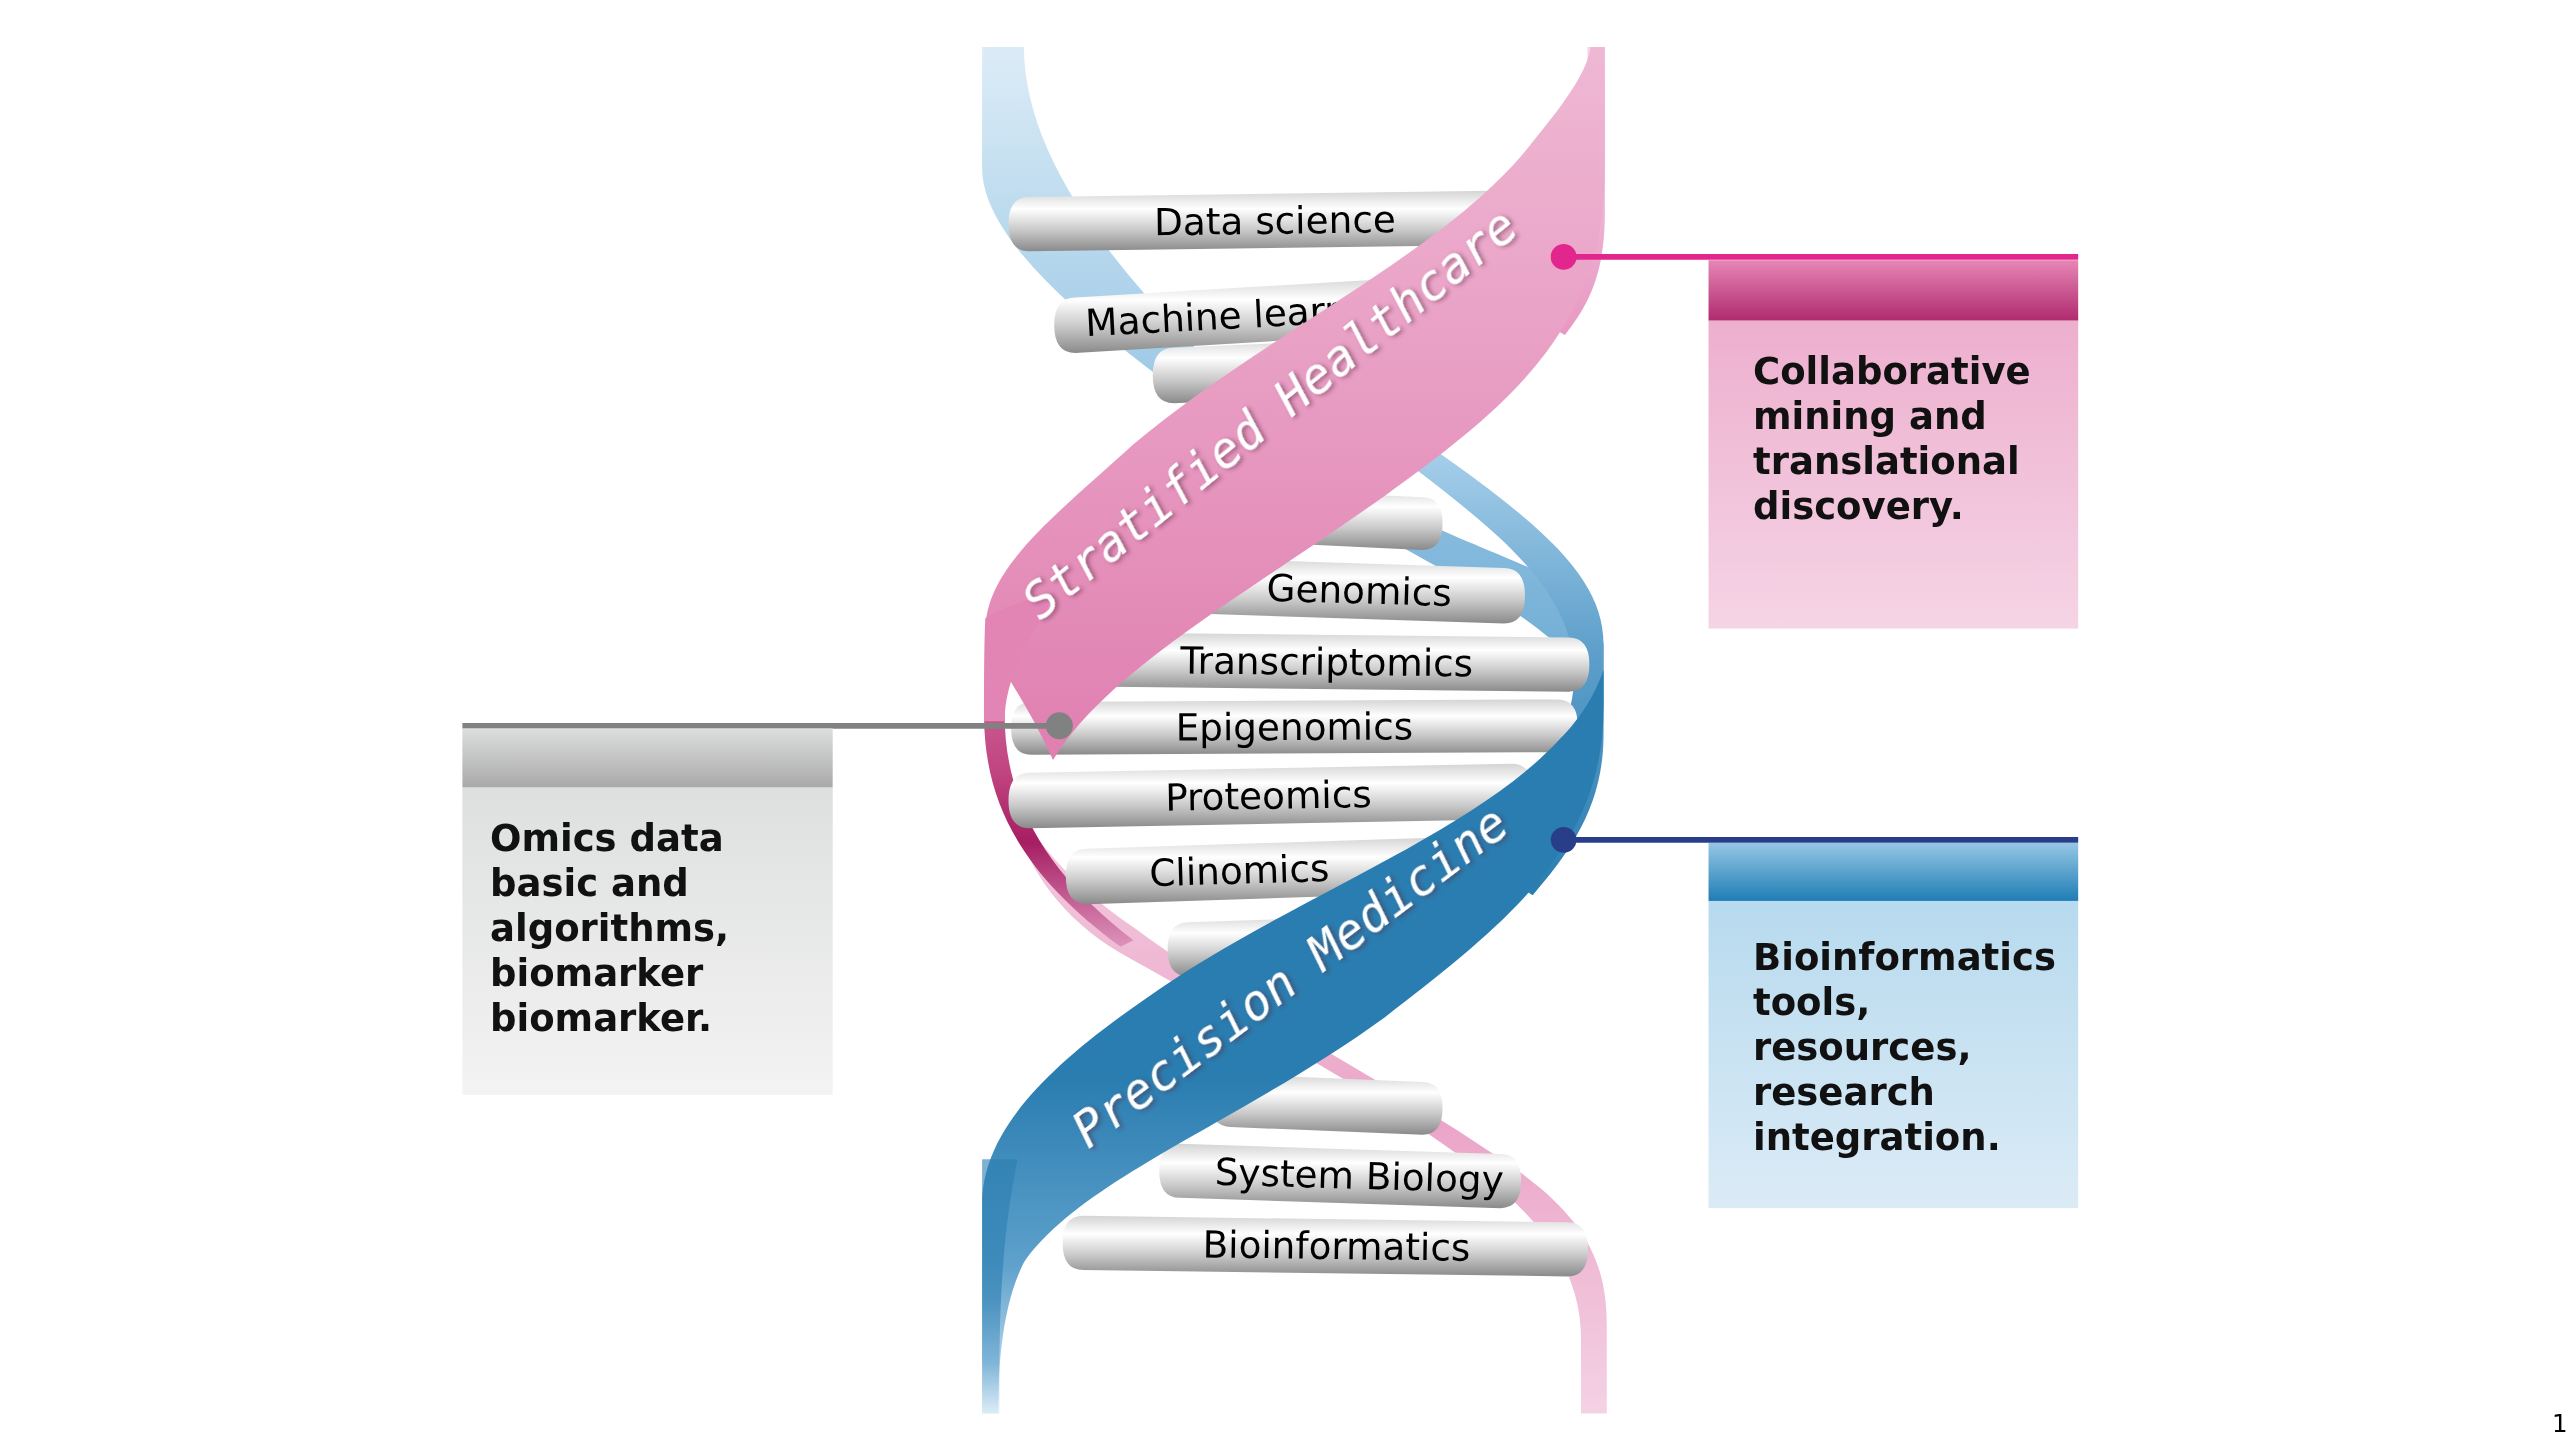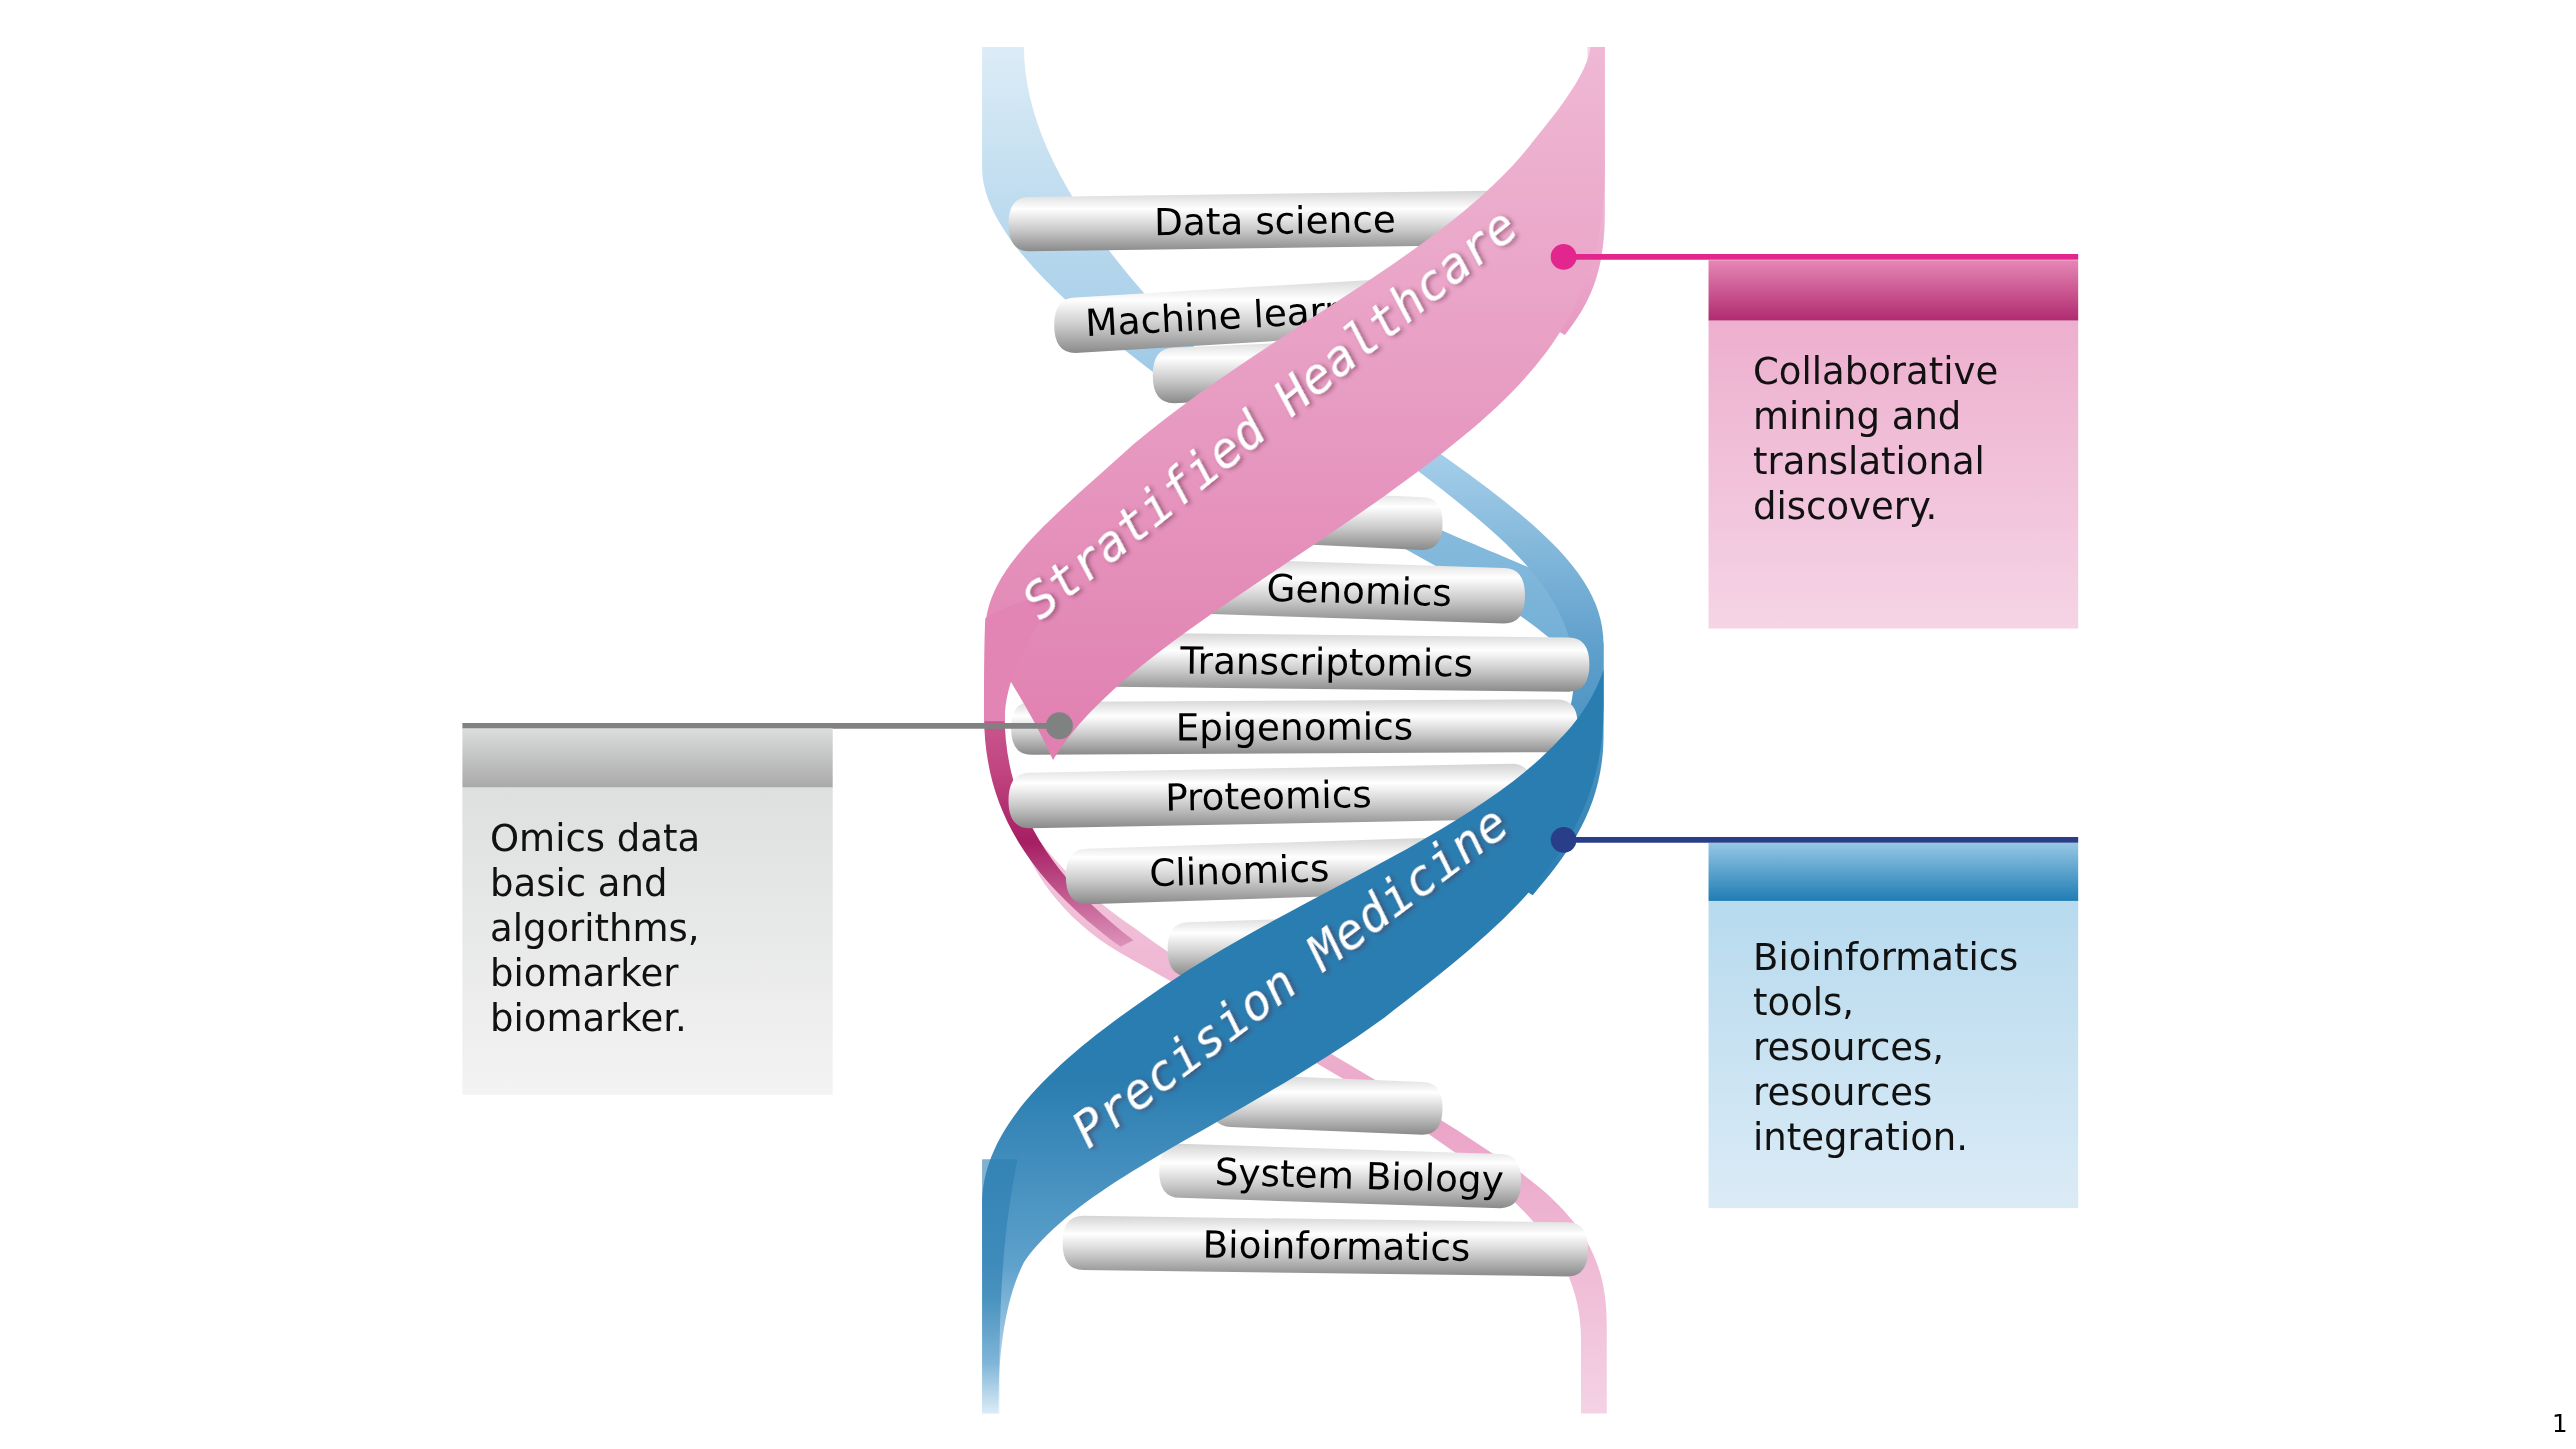--- a/index.html
+++ b/index.html
@@ -2,21 +2,21 @@
 <html style="font-size:10.3px"><head>
 <meta charset="utf-8">
 <style>
   html, body { margin:0; padding:0; background:#ffffff; }
   body { width:2576px; height:1449px; position:relative; overflow:hidden; font-family:"DejaVu Sans", sans-serif; }
   svg#helix { position:absolute; left:0; top:0; }
   .rung-label { font-family:"DejaVu Sans", sans-serif; font-size:58px; fill:#000; }
   .banner-label { font-family:"DejaVu Sans Mono", monospace; font-size:76px; fill:#ffffff; font-style:italic; }
   .callout { position:absolute; }
   .callout .body-text { position:absolute; font-family:"DejaVu Sans", sans-serif; font-size:37px; line-height:45px; color:#111; }
-  .callout .body-text div { white-space:nowrap; }
+  .callout .body-text div { white-space:nowrap;font-weight:bold; }
   .page-number { position:absolute; left:2552px; top:1409px; font-family:"DejaVu Sans", sans-serif; font-size:24.5px; color:#000; }
 </style>
 </head>
 <body>
 
 <svg id="helix" width="2576" height="1449" viewBox="0 0 4000 2250" xmlns="http://www.w3.org/2000/svg">
   <defs>
     <linearGradient id="gBlueBack" x1="0" y1="0" x2="0" y2="1">
       <stop offset="0" stop-color="#dcecf7"></stop>
       <stop offset="0.5" stop-color="#9ecae6"></stop>
@@ -210,19 +210,19 @@
     <div>biomarker</div>
     <div>biomarker.</div>
   </div>
 </div>
 
 <div class="callout" style="left:1709px; top:843px; width:370px; height:365px;">
   <div class="body-text" style="left:44px; top:92px;">
     <div>Bioinformatics</div>
     <div>tools,</div>
     <div>resources,</div>
-    <div>resources</div>
+    <div>research</div>
     <div>integration.</div>
   </div>
 </div>
 
 <div class="page-number">1</div>
 
 
 </body></html>

